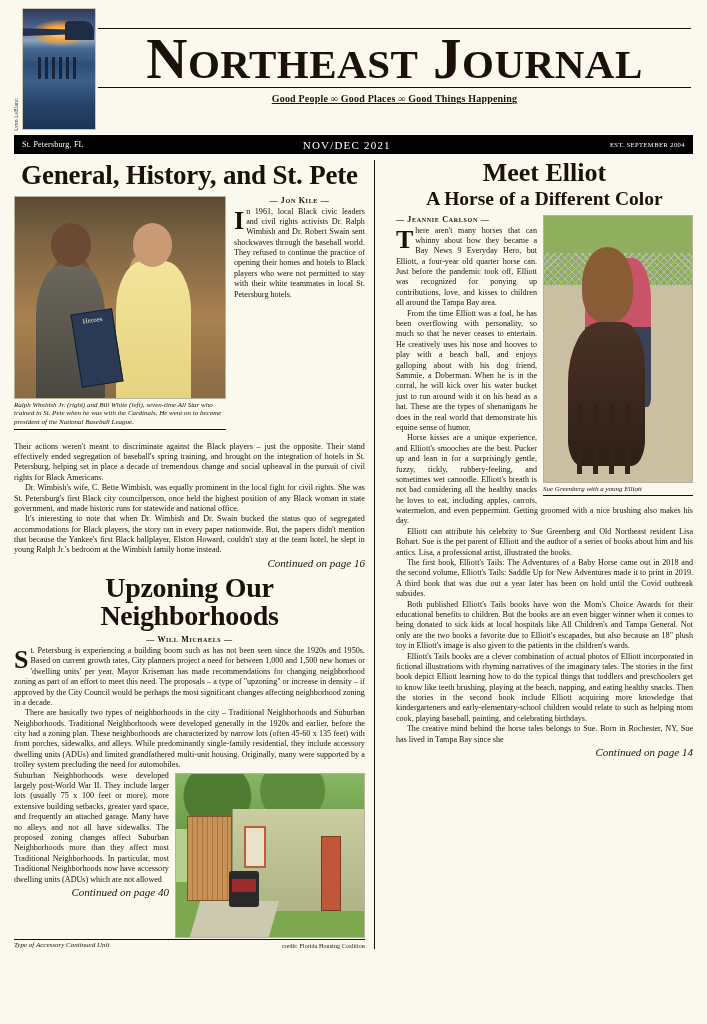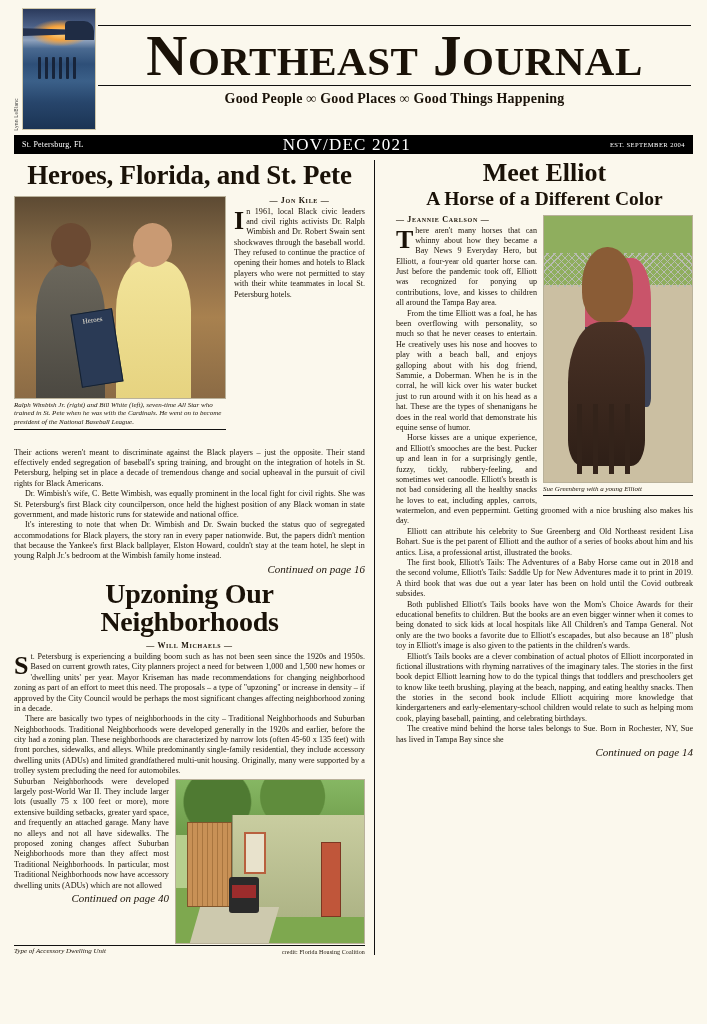--- a/index.html
+++ b/index.html
@@ -54,31 +54,32 @@
   .mast-text { flex:1; padding-top:2px; }
   .mast-rule { border-top:1.6px solid #111; margin:0 2px; }
   .mast-title {
     font-family:"Liberation Serif","DejaVu Serif",serif;
     font-weight:700; font-size:57px; line-height:.98;
     text-align:center; letter-spacing:.5px;
     margin:2px 0 1px 0; white-space:nowrap;
   }
   .mast-title .sc { font-size:41px; }
   .mast-slogan {
-    text-align:center; font-weight:700; font-size:14px;
+    text-align:center; font-weight:700; font-size:10px;
     letter-spacing:.2px; margin:5px 0 8px 0;
     font-family:"Liberation Serif", serif;
+    text-decoration:underline;
   }
   .infobar {
     background:#000; color:#fff; height:19px;
     display:flex; align-items:center; justify-content:space-between;
     padding:0 8px; margin-top:5px;
   }
   .infobar .left { font-size:8px; letter-spacing:.2px; }
-  .infobar .center { font-size:17px; letter-spacing:1.2px; font-weight:400; }
+  .infobar .center { font-size:11px; letter-spacing:1.2px; font-weight:400; }
   .infobar .right { font-size:6.6px; letter-spacing:.4px; text-transform:uppercase; }
 
   
   .content { display:flex; gap:9px; margin-top:6px; }
   .col-left  { width: 352px; }
   .col-right { width: 320px; border-left:1px solid #111; padding-left:21px; }
 
   .headline {
     text-align:center; font-weight:700; line-height:1.02;
     font-family:"Liberation Serif", serif;
@@ -210,21 +211,21 @@
   <div class="infobar">
     <div class="left">St. Petersburg, FL</div>
     <div class="center">NOV/DEC 2021</div>
     <div class="right">Est. September 2004</div>
   </div>
 
   <div class="content">
 
     <div class="col-left">
 
-      <h1 class="headline h-heroes">Heroes, Florida, and St. Pete</h1>
+      <h1 class="headline h-heroes">General, History, and St. Pete</h1>
 
       <div style="display:flex; gap:8px;">
         <figure style="width:212px;">
           <div class="photo ph-heroes">
             <div class="man1"></div>
               <div class="man2"></div>
             <div class="head1"></div>
               <div class="head2"></div>
             <div class="book">
                 <b>Heroes</b>
@@ -233,21 +234,21 @@
           <figcaption>Ralph Wimbish Jr. (right) and Bill White (left), seven-time All Star who trained in St. Pete when he was with the Cardinals. He went on to become president of the National Baseball League.</figcaption>
         </figure>
 
         <div style="flex:1;">
           <div class="byline">— Jon Kile —</div>
           <p class="body dropcap">In 1961, local Black civic leaders and civil rights activists Dr. Ralph Wimbish and Dr. Robert Swain sent shockwaves through the baseball world. They refused to continue the practice of opening their homes and hotels to Black players who were not permitted to stay with their white teammates in local St. Petersburg hotels.</p>
           <p class="body" style="margin-top:3px; text-indent:11px;"></p>
         </div>
       </div>
 
-      <p class="body" style="margin-top:18px;">Their actions weren't meant to discriminate against the Black players – just the opposite. Their stand effectively ended segregation of baseball's spring training, and brought on the integration of hotels in St. Petersburg, helping set in place a decade of tremendous change and social upheaval in the pursuit of civil rights for Black Americans.</p>
+      <p class="body" style="margin-top:12px;">Their actions weren't meant to discriminate against the Black players – just the opposite. Their stand effectively ended segregation of baseball's spring training, and brought on the integration of hotels in St. Petersburg, helping set in place a decade of tremendous change and social upheaval in the pursuit of civil rights for Black Americans.</p>
       <p class="body">Dr. Wimbish's wife, C. Bette Wimbish, was equally prominent in the local fight for civil rights. She was St. Petersburg's first Black city councilperson, once held the highest position of any Black woman in state government, and made historic runs for statewide and national office.</p>
       <p class="body">It's interesting to note that when Dr. Wimbish and Dr. Swain bucked the status quo of segregated accommodations for Black players, the story ran in every paper nationwide. But, the papers didn't mention that because the Yankee's first Black ballplayer, Elston Howard, couldn't stay at the team hotel, he slept in young Ralph Jr.'s bedroom at the Wimbish family home instead.</p>
       <p class="contd">Continued on page 16</p>
 
       <h1 class="headline h-upzone">Upzoning Our Neighborhoods</h1>
       <div class="byline">— Will Michaels —</div>
 
       <p class="body dropcap">St. Petersburg is experiencing a building boom such as has not been seen since the 1920s and 1950s. Based on current growth rates, City planners project a need for between 1,000 and 1,500 new homes or 'dwelling units' per year. Mayor Kriseman has made recommendations for changing neighborhood zoning as part of an effort to meet this need. The proposals – a type of "upzoning" or increase in density – if approved by the City Council would be perhaps the most significant changes affecting neighborhood zoning in a decade.</p>
       <p class="body">There are basically two types of neighborhoods in the city – Traditional Neighborhoods and Suburban Neighborhoods. Traditional Neighborhoods were developed generally in the 1920s and earlier, before the city had a zoning plan. These neighborhoods are characterized by narrow lots (often 45-60 x 135 feet) with front porches, sidewalks, and alleys. While predominantly single-family residential, they include accessory dwelling units (ADUs) and limited grandfathered multi-unit housing. Originally, many were supported by a trolley system precluding the need for automobiles.</p>
 
@@ -261,21 +262,21 @@
             <div class="path"></div>
             <div class="chair"></div>
         </div>
       </figure>
 
       <p class="body">Suburban Neighborhoods were developed largely post-World War II. They include larger lots (usually 75 x 100 feet or more), more extensive building setbacks, greater yard space, and frequently an attached garage. Many have no alleys and not all have sidewalks. The proposed zoning changes affect Suburban Neighborhoods more than they affect most Traditional Neighborhoods. In particular, most Traditional Neighborhoods now have accessory dwelling units (ADUs) which are not allowed</p>
       <p class="contd" style="width:160px;">Continued on page 40</p>
 
       <div style="clear:both;"></div>
       <div style="display:flex; justify-content:space-between; align-items:flex-end; border-top:1px solid #111; padding-top:1px; margin-top:1px;">
-        <figcaption style="border:none; padding:0;">Type of Accessory Dwelling Unit</figcaption>
+        <figcaption style="border:none; padding:0;">Type of Accessory Continued Unit</figcaption>
         <span class="credit">credit: Florida Housing Coalition</span>
       </div>
     </div>
 
     <div class="col-right">
       <h1 class="headline h-elliot">Meet Elliot</h1>
       <h2 class="h-elliot-sub">A Horse of a Different Color</h2>
 
       <figure class="fig-elliot">
         <div class="photo ph-elliot">

